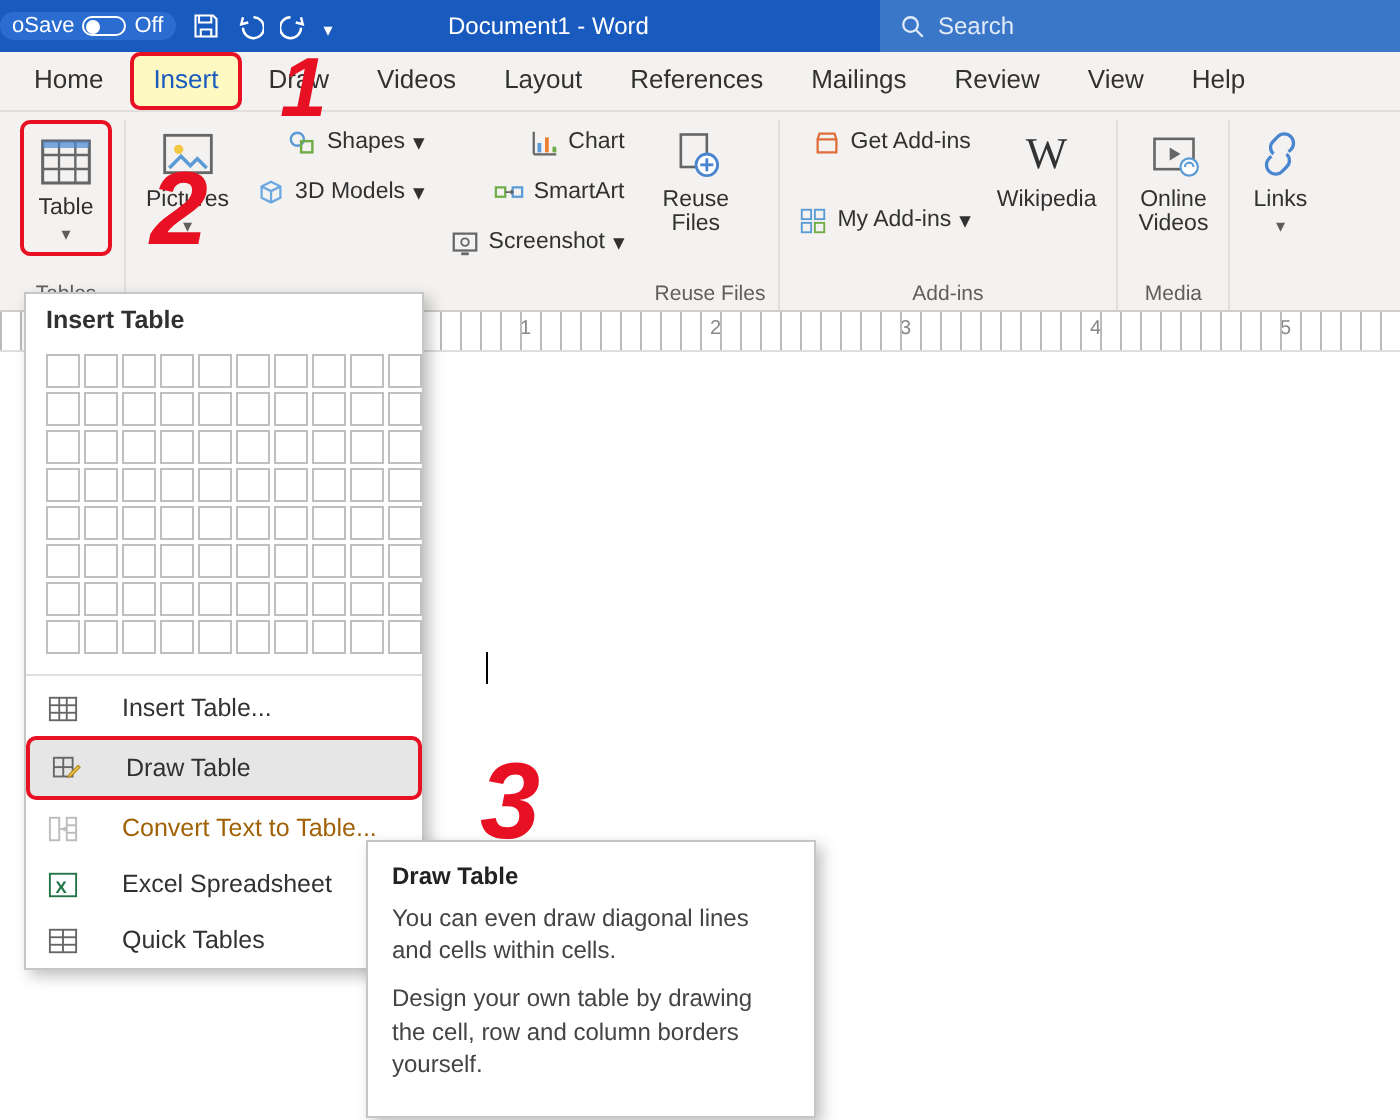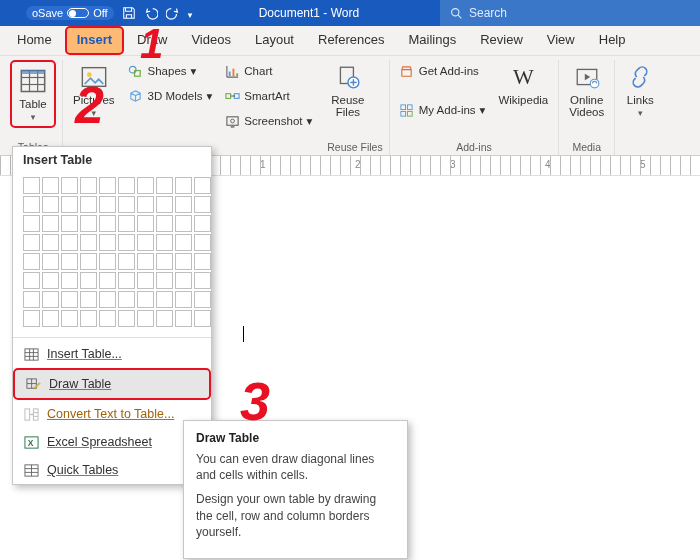--- a/index.html
+++ b/index.html
@@ -1,41 +1,41 @@
 <!DOCTYPE html>
 <html><head>
 <meta charset="utf-8">
 <style>
   * { box-sizing: border-box; margin: 0; padding: 0; font-family: "Segoe UI", sans-serif; }
   body { width: 700px; height: 560px; background: #fff; overflow: hidden; position: relative; }
 
   .titlebar { height: 26px; background: #185ABD; color: #fff; display: flex; align-items: center; font-size: 12px; }
-  .qat { display: flex; align-items: flex-end; gap: 8px; padding: 0 26px; }
+  .qat { display: flex; align-items: flex-end; gap: 8px; padding: 0 0; }
   .tb-pill { display:flex; align-items:center; gap:4px; font-size:11px; background:#2a6cd0; border-radius:10px; padding:1px 6px;}
   .tb-toggle{ width:22px; height:10px; border:1px solid #fff; border-radius:6px; position:relative;}
   .tb-toggle::after{content:"";position:absolute;left:1px;top:0.5px;width:7px;height:7px;border-radius:50%;background:#fff;}
   .title-center { margin:0 auto; }
   .title-center span { font-weight:400; }
   .searchbox { margin-left:auto; background:#3a77c9; height:100%; display:flex; align-items:center; padding:0 10px; min-width:260px; gap:6px; color:#e0ebf7;}
   .searchbox input { background:transparent; border:none; outline:none; color:#fff; font-size:12px; width:100%;}
   .searchbox input::placeholder{color:#e0ebf7;}
 
   .tabstrip { height:30px; background:#F3F2F1; border-bottom:1px solid #e1dfdd; display:flex; align-items:center; padding:0 6px; gap:2px; font-size:13px; }
   .tab { padding:4px 10px 6px; color:#323130; border:1px solid transparent; border-radius:3px 3px 0 0;}
-  .tab.active { color:#185ABD; font-weight:700; border:1px solid #e1dfdd; border-bottom:2px solid #185ABD; background:#fdba74;}
+  .tab.active { color:#185ABD; font-weight:400; border:1px solid #e1dfdd; border-bottom:2px solid #185ABD; background:#fef9c3;}
   .redbox { border:2.5px solid #E81123 !important; border-radius:5px; }
 
   .ribbon { height:100px; background:#F3F2F1; border-bottom:1px solid #d0cecb; display:flex; padding:4px 0 0 4px; position:relative;}
   .group { padding:0 6px; border-right:1px solid #e1dfdd; display:flex; flex-direction:column; }
   .group .ctrls { flex:1; display:flex; gap:6px; align-items:flex-start; }
   .group .label { text-align:center; font-size:10.5px; color:#605e5c; height:16px; line-height:16px;}
   .bigbtn { display:flex; flex-direction:column; align-items:center; gap:2px; padding:2px 4px; font-size:11.5px; color:#323130; }
   .bigbtn .caret { font-size:9px; color:#605e5c;}
   .iconbox { width:30px; height:30px; display:flex; align-items:center; justify-content:center;}
-  .stack { display:flex; flex-direction:column; gap:3px; font-size:11.5px; color:#323130;}
+  .stack { display:flex; flex-direction:column; gap:3px; font-size:11.5px; color:#323130;align-items:flex-end;}
   .stack .row { display:flex; align-items:center; gap:4px; height:22px; padding:0 3px;}
   .sm-ic { width:16px; height:16px; display:inline-flex; align-items:center; justify-content:center;}
 
   .ruler { height:20px; background:#fff; border-bottom:1px solid #e1dfdd; position:relative; overflow:hidden;}
   .ruler .rnum { position:absolute; top:3px; font-size:10px; color:#888;}
   .ruler::after{content:"";position:absolute;left:0;right:0;top:0;height:100%;
     background:repeating-linear-gradient(to right,#bbb 0,#bbb 1px,transparent 1px,transparent 10px);}
   .docarea { background:#fff; height:340px; position:relative;}
   .cursor-line { position:absolute; left:243px; top:150px; width:1px; height:16px; background:#000;}
 
@@ -43,21 +43,21 @@
   .tbl-panel { position:absolute; left:12px; top:146px; width:200px; background:#fff; border:1px solid #c7c6c4; box-shadow:3px 3px 7px rgba(0,0,0,.25); font-size:12.5px; z-index:5;}
   .tbl-panel .hdr { padding:6px 10px; font-weight:600; color:#323130; }
   .tbl-grid { padding:4px 10px 8px; }
   .tbl-grid .grid { display:grid; grid-template-columns:repeat(10,17px); grid-template-rows:repeat(8,17px); gap:2px;}
   .tbl-grid .cell { border:1px solid #bfbfbf; background:#fff;}
   .tbl-panel .sep { height:1px; background:#e1dfdd; margin:2px 0;}
   .tbl-item { display:flex; align-items:center; gap:8px; padding:6px 10px; color:#323130;}
   .tbl-item.disabled { color:#a16207;}
   .tbl-item.sel { background:#e6e6e6; }
   .t-ic { width:16px; height:16px; display:inline-flex; align-items:center; justify-content:center;}
-  .uline{ text-decoration: underline; text-decoration-color:#7a7a7a;}
+  .uline{ text-decoration-color:#7a7a7a;margin-left:14px;}
 
   .tooltip { position:absolute; left:183px; top:420px; width:225px; background:#fff; border:1px solid #c7c6c4; box-shadow:3px 3px 7px rgba(0,0,0,.25); padding:10px 12px; font-size:12px; color:#444; z-index:6;}
   .tooltip .tt-title { font-weight:600; color:#222; margin-bottom:6px;}
   .tooltip p { margin-bottom:8px; line-height:1.35;}
 
   .annotation { position:absolute; color:#E81123; font-weight:800; font-size:42px; font-style:italic; z-index:10; font-family:"Segoe UI", sans-serif;}
   .ann1 { left:140px; top:20px;}
   .ann2 { left:75px; top:75px; font-size:52px;}
   .ann3 { left:240px; top:370px; font-size:54px;}
 

